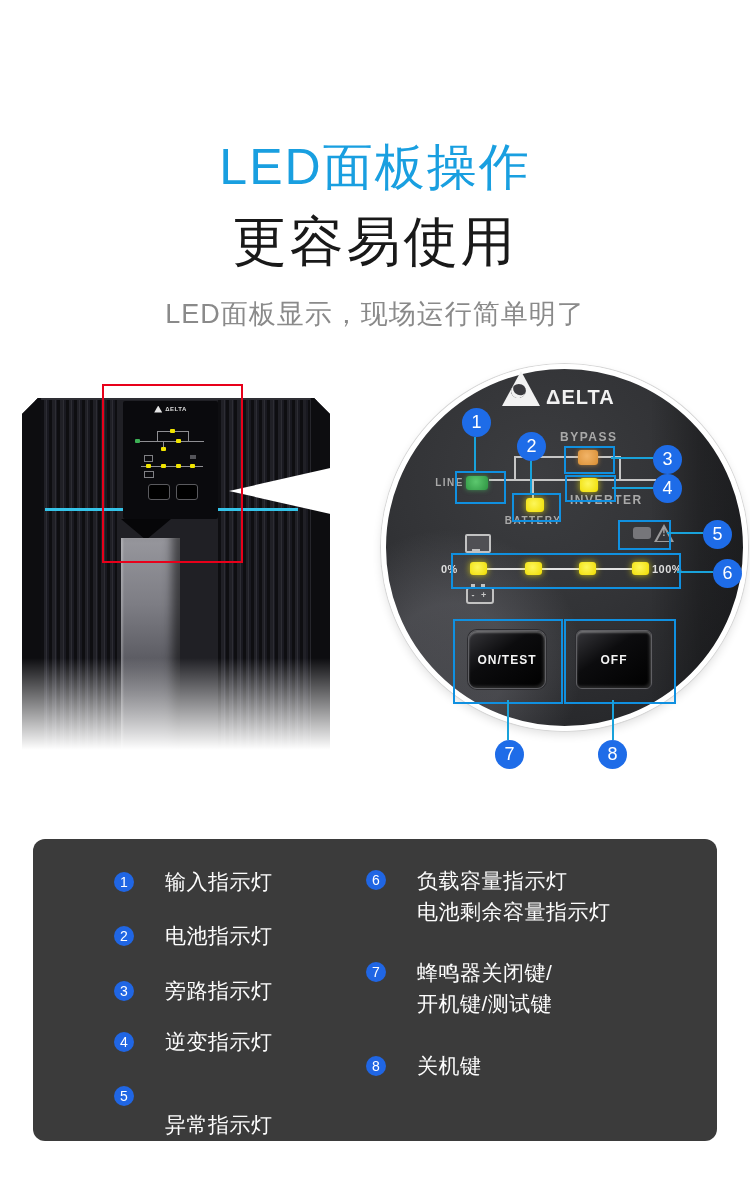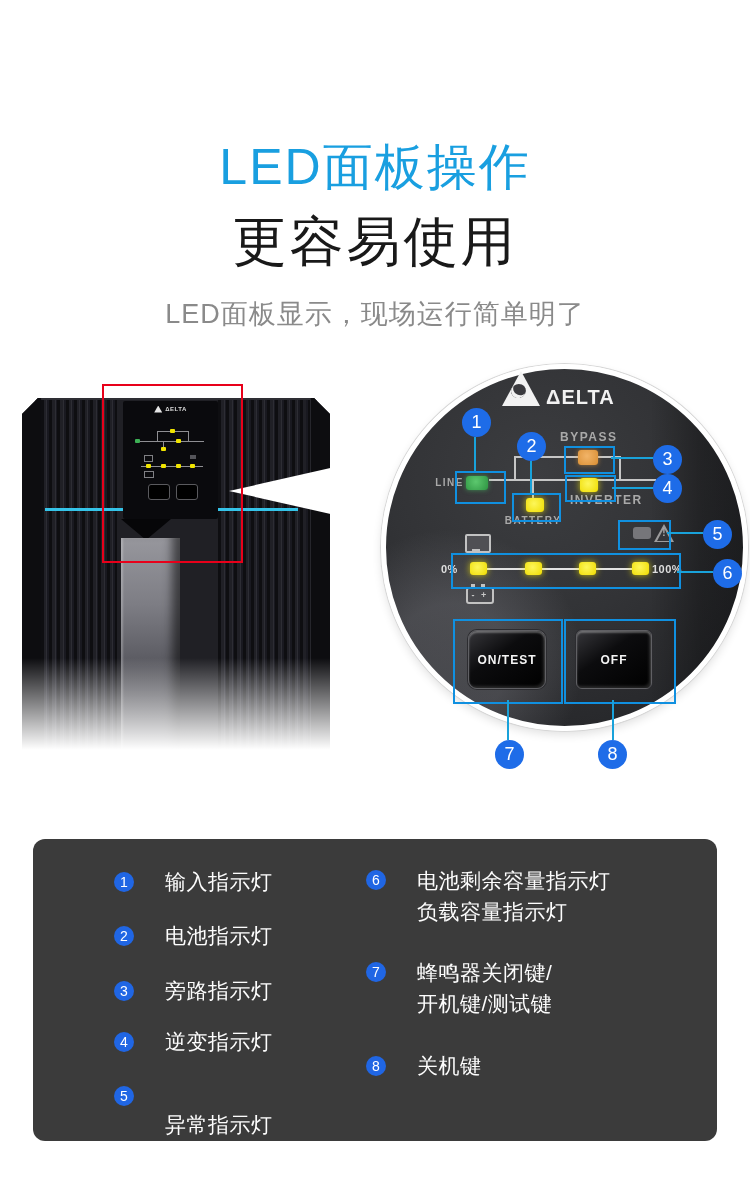--- a/index.html
+++ b/index.html
@@ -275,22 +275,22 @@
 
   <div class="abs lbadge" style="left:114px;top:1086px;">
       <span>5</span>
     </div>
   <div class="abs ltext" style="left:165px;top:1109px;">异常指示灯</div>
 
   <div class="abs lbadge" style="left:366px;top:870px;">
       <span>6</span>
     </div>
   <div class="abs ltext" style="left:417px;top:865px;">
+    <div>负载容量指示灯</div>
     <div>电池剩余容量指示灯</div>
-    <div>负载容量指示灯</div>
   </div>
 
   <div class="abs lbadge" style="left:366px;top:962px;">
       <span>7</span>
     </div>
   <div class="abs ltext" style="left:417px;top:957px;">
     <div>蜂鸣器关闭键/</div>
     <div>开机键/测试键</div>
   </div>
 

